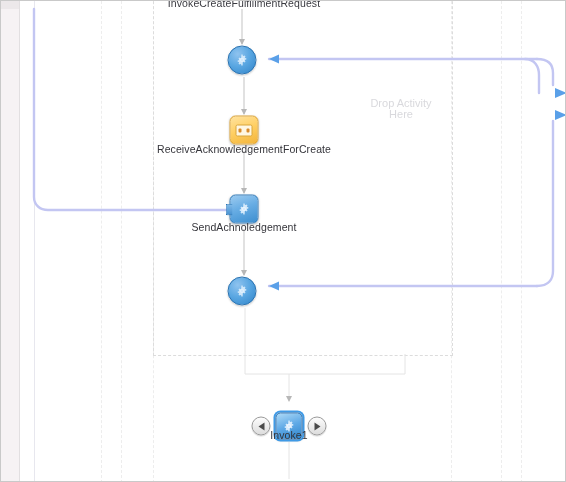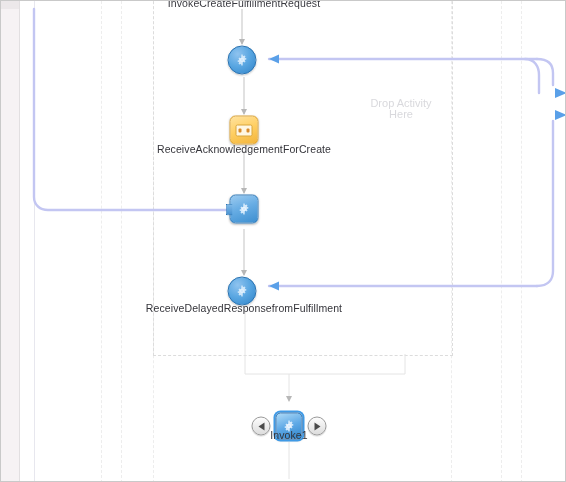--- a/index.html
+++ b/index.html
@@ -227,30 +227,30 @@
   <div class="lbl" style="left:243px;top:142px">ReceiveAcknowledgementForCreate</div>
 
   <div class="node" style="left:243px;top:208px">
     <div class="send">
       <svg class="gear" width="13" height="13" viewBox="0 0 24 24">
         <path fill="#e6f3fe" d="M12 8a4 4 0 1 0 0 8 4 4 0 0 0 0-8zm0 2.2a1.8 1.8 0 1 1 0 3.6 1.8 1.8 0 0 1 0-3.6z"></path>
         <path fill="#e6f3fe" d="M10.8 2h2.4l.35 2.1 1.5.62 1.75-1.2 1.7 1.7-1.2 1.75.62 1.5 2.08.33v2.4l-2.08.35-.62 1.5 1.2 1.75-1.7 1.7-1.75-1.2-1.5.62L13.2 22h-2.4l-.35-2.08-1.5-.62-1.75 1.2-1.7-1.7 1.2-1.75-.62-1.5L4 15.2v-2.4l2.08-.33.62-1.5-1.2-1.75 1.7-1.7 1.75 1.2 1.5-.62L10.8 2z" opacity=".85"></path>
       </svg>
     </div>
   </div>
+  <div class="lbl" style="left:243px;top:220px">SendAchnoledgement</div>
 
   <div class="node" style="left:241px;top:290px">
     <div class="recv">
       <svg class="gear" width="13" height="13" viewBox="0 0 24 24">
         <path fill="#dff0fd" d="M12 8a4 4 0 1 0 0 8 4 4 0 0 0 0-8zm0 2.2a1.8 1.8 0 1 1 0 3.6 1.8 1.8 0 0 1 0-3.6z"></path>
         <path fill="#dff0fd" d="M10.8 2h2.4l.35 2.1 1.5.62 1.75-1.2 1.7 1.7-1.2 1.75.62 1.5 2.08.33v2.4l-2.08.35-.62 1.5 1.2 1.75-1.7 1.7-1.75-1.2-1.5.62L13.2 22h-2.4l-.35-2.08-1.5-.62-1.75 1.2-1.7-1.7 1.2-1.75-.62-1.5L4 15.2v-2.4l2.08-.33.62-1.5-1.2-1.75 1.7-1.7 1.75 1.2 1.5-.62L10.8 2z" opacity=".85"></path>
       </svg>
     </div>
   </div>
-  <div class="lbl" style="left:243px;top:301px">ReceiveDelayedResponsefromFulfillment</div>
 
   <div class="node" style="left:288px;top:425px">
     <div class="invoke-row">
       <div class="navbtn left">
         <span class="tri"></span>
       </div>
       <div class="invoke">
         <svg class="gear" width="13" height="13" viewBox="0 0 24 24">
           <path fill="#eaf5ff" d="M12 8a4 4 0 1 0 0 8 4 4 0 0 0 0-8zm0 2.2a1.8 1.8 0 1 1 0 3.6 1.8 1.8 0 0 1 0-3.6z"></path>
           <path fill="#eaf5ff" d="M10.8 2h2.4l.35 2.1 1.5.62 1.75-1.2 1.7 1.7-1.2 1.75.62 1.5 2.08.33v2.4l-2.08.35-.62 1.5 1.2 1.75-1.7 1.7-1.75-1.2-1.5.62L13.2 22h-2.4l-.35-2.08-1.5-.62-1.75 1.2-1.7-1.7 1.2-1.75-.62-1.5L4 15.2v-2.4l2.08-.33.62-1.5-1.2-1.75 1.7-1.7 1.75 1.2 1.5-.62L10.8 2z" opacity=".85"></path>

